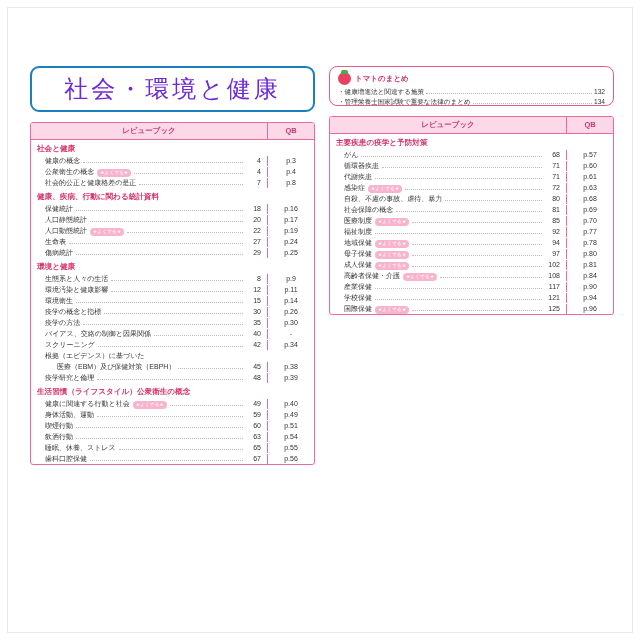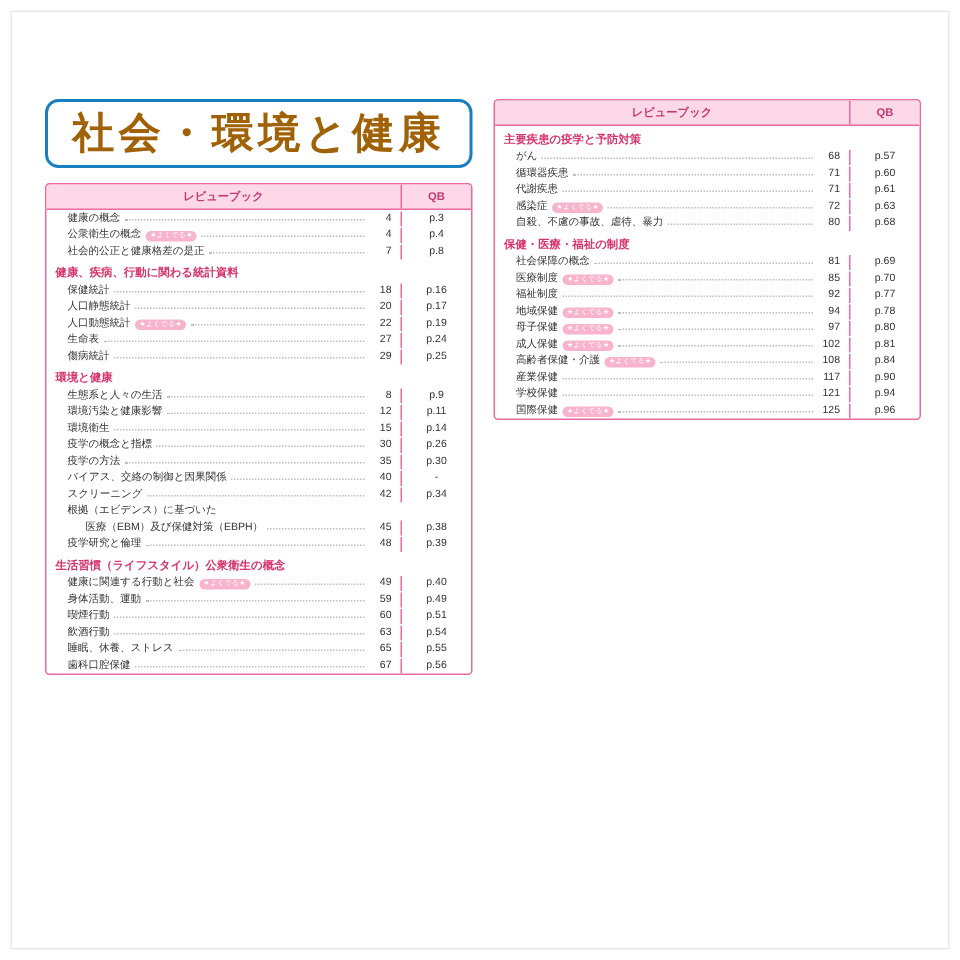--- a/index.html
+++ b/index.html
@@ -20,21 +20,21 @@
   }
   .col{width:285px;position:relative;}
 
   
   .title-box{
     border:2px solid #1a7fc1;border-radius:9px;
     height:42px;display:flex;align-items:center;justify-content:center;
     margin-bottom:10px;background:#fff;
   }
   .title-box .t{
-    font-size:28px;letter-spacing:3px;color:#a16207;font-weight:bold;
+    font-size:24px;letter-spacing:3px;color:#6d28d9;font-weight:normal;
   }
 
   
   .tomato-box{
     border:1.5px solid #e85c8a;border-radius:8px;
     padding:5px 8px 6px 8px;margin-bottom:10px;background:#fff;
     height:40px;box-sizing:border-box;
   }
   .tomato-head{display:flex;align-items:center;gap:4px;margin-bottom:2px;}
   .tomato-icon{
@@ -117,20 +117,21 @@
         <span class="t">社会・環境と健康</span>
       </div>
 
       <div class="tbl">
         <div class="thead">
           <div class="c1">レビューブック</div>
           <div class="c2">QB</div>
         </div>
         <div class="tbody" id="left-body">
             <div class="grp">
+              <div class="grp-title">社会と健康</div>
               <div class="row">
                 <div class="label">
                   <span class="name">健康の概念</span>
                   <span class="dots"></span>
                 </div>
                 <div class="lpg">4</div>
                 <div class="qb">p.3</div>
               </div>
               <div class="row">
                 <div class="label">
@@ -329,20 +330,38 @@
                 <div class="lpg">67</div>
                 <div class="qb">p.56</div>
               </div>
             </div>
           </div>
       </div>
     </div>
 
     <div class="col">
 
+      <div class="tomato-box">
+        <div class="tomato-head">
+          <span class="tomato-icon"></span>
+          <span class="tomato-title">トマトのまとめ</span>
+        </div>
+        <div id="tomato-items">
+            <div class="tomato-row">
+              <span class="txt">・健康増進法と関連する施策</span>
+              <span class="dots"></span>
+              <span class="pg">132</span>
+            </div>
+            <div class="tomato-row">
+              <span class="txt">・管理栄養士国家試験で重要な法律のまとめ</span>
+              <span class="dots"></span>
+              <span class="pg">134</span>
+            </div>
+          </div>
+      </div>
 
       <div class="tbl">
         <div class="thead">
           <div class="c1">レビューブック</div>
           <div class="c2">QB</div>
         </div>
         <div class="tbody" id="right-body">
             <div class="grp">
               <div class="grp-title">主要疾患の疫学と予防対策</div>
               <div class="row">
@@ -381,21 +400,20 @@
               <div class="row">
                 <div class="label">
                   <span class="name">自殺、不慮の事故、虐待、暴力</span>
                   <span class="dots"></span>
                 </div>
                 <div class="lpg">80</div>
                 <div class="qb">p.68</div>
               </div>
             </div>
             <div class="grp">
-              <div class="grp-title">保健・医療・福祉の制度</div>
               <div class="row">
                 <div class="label">
                   <span class="name">社会保障の概念</span>
                   <span class="dots"></span>
                 </div>
                 <div class="lpg">81</div>
                 <div class="qb">p.69</div>
               </div>
               <div class="row">
                 <div class="label">

